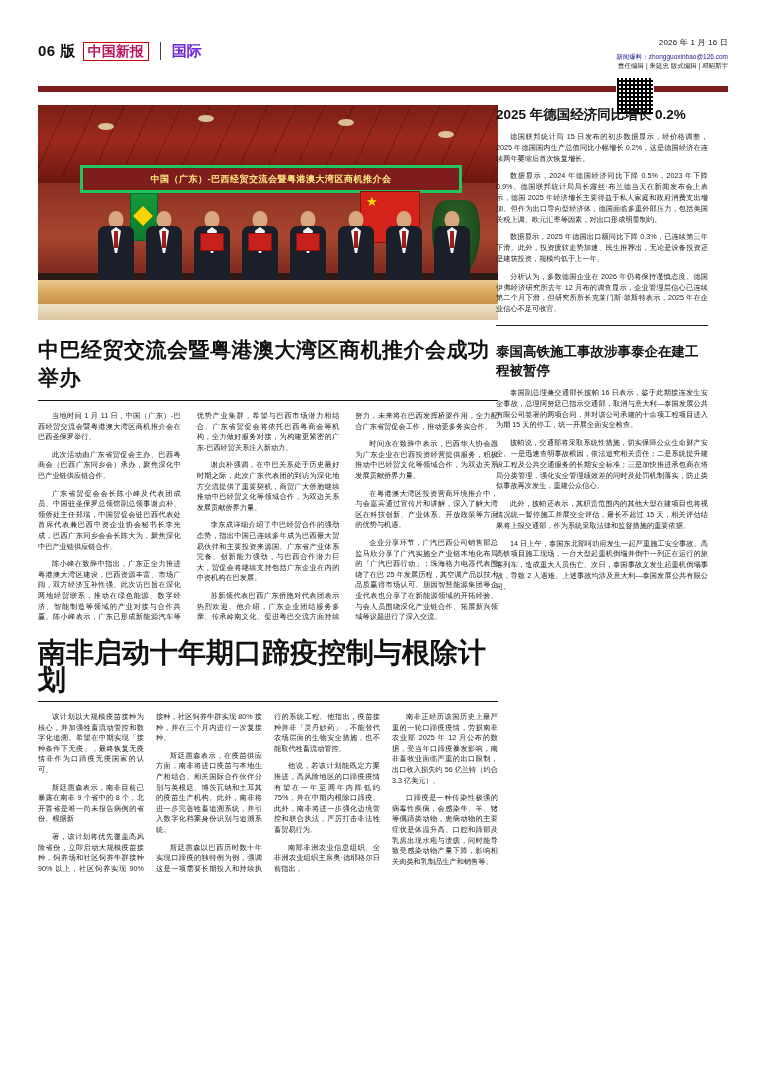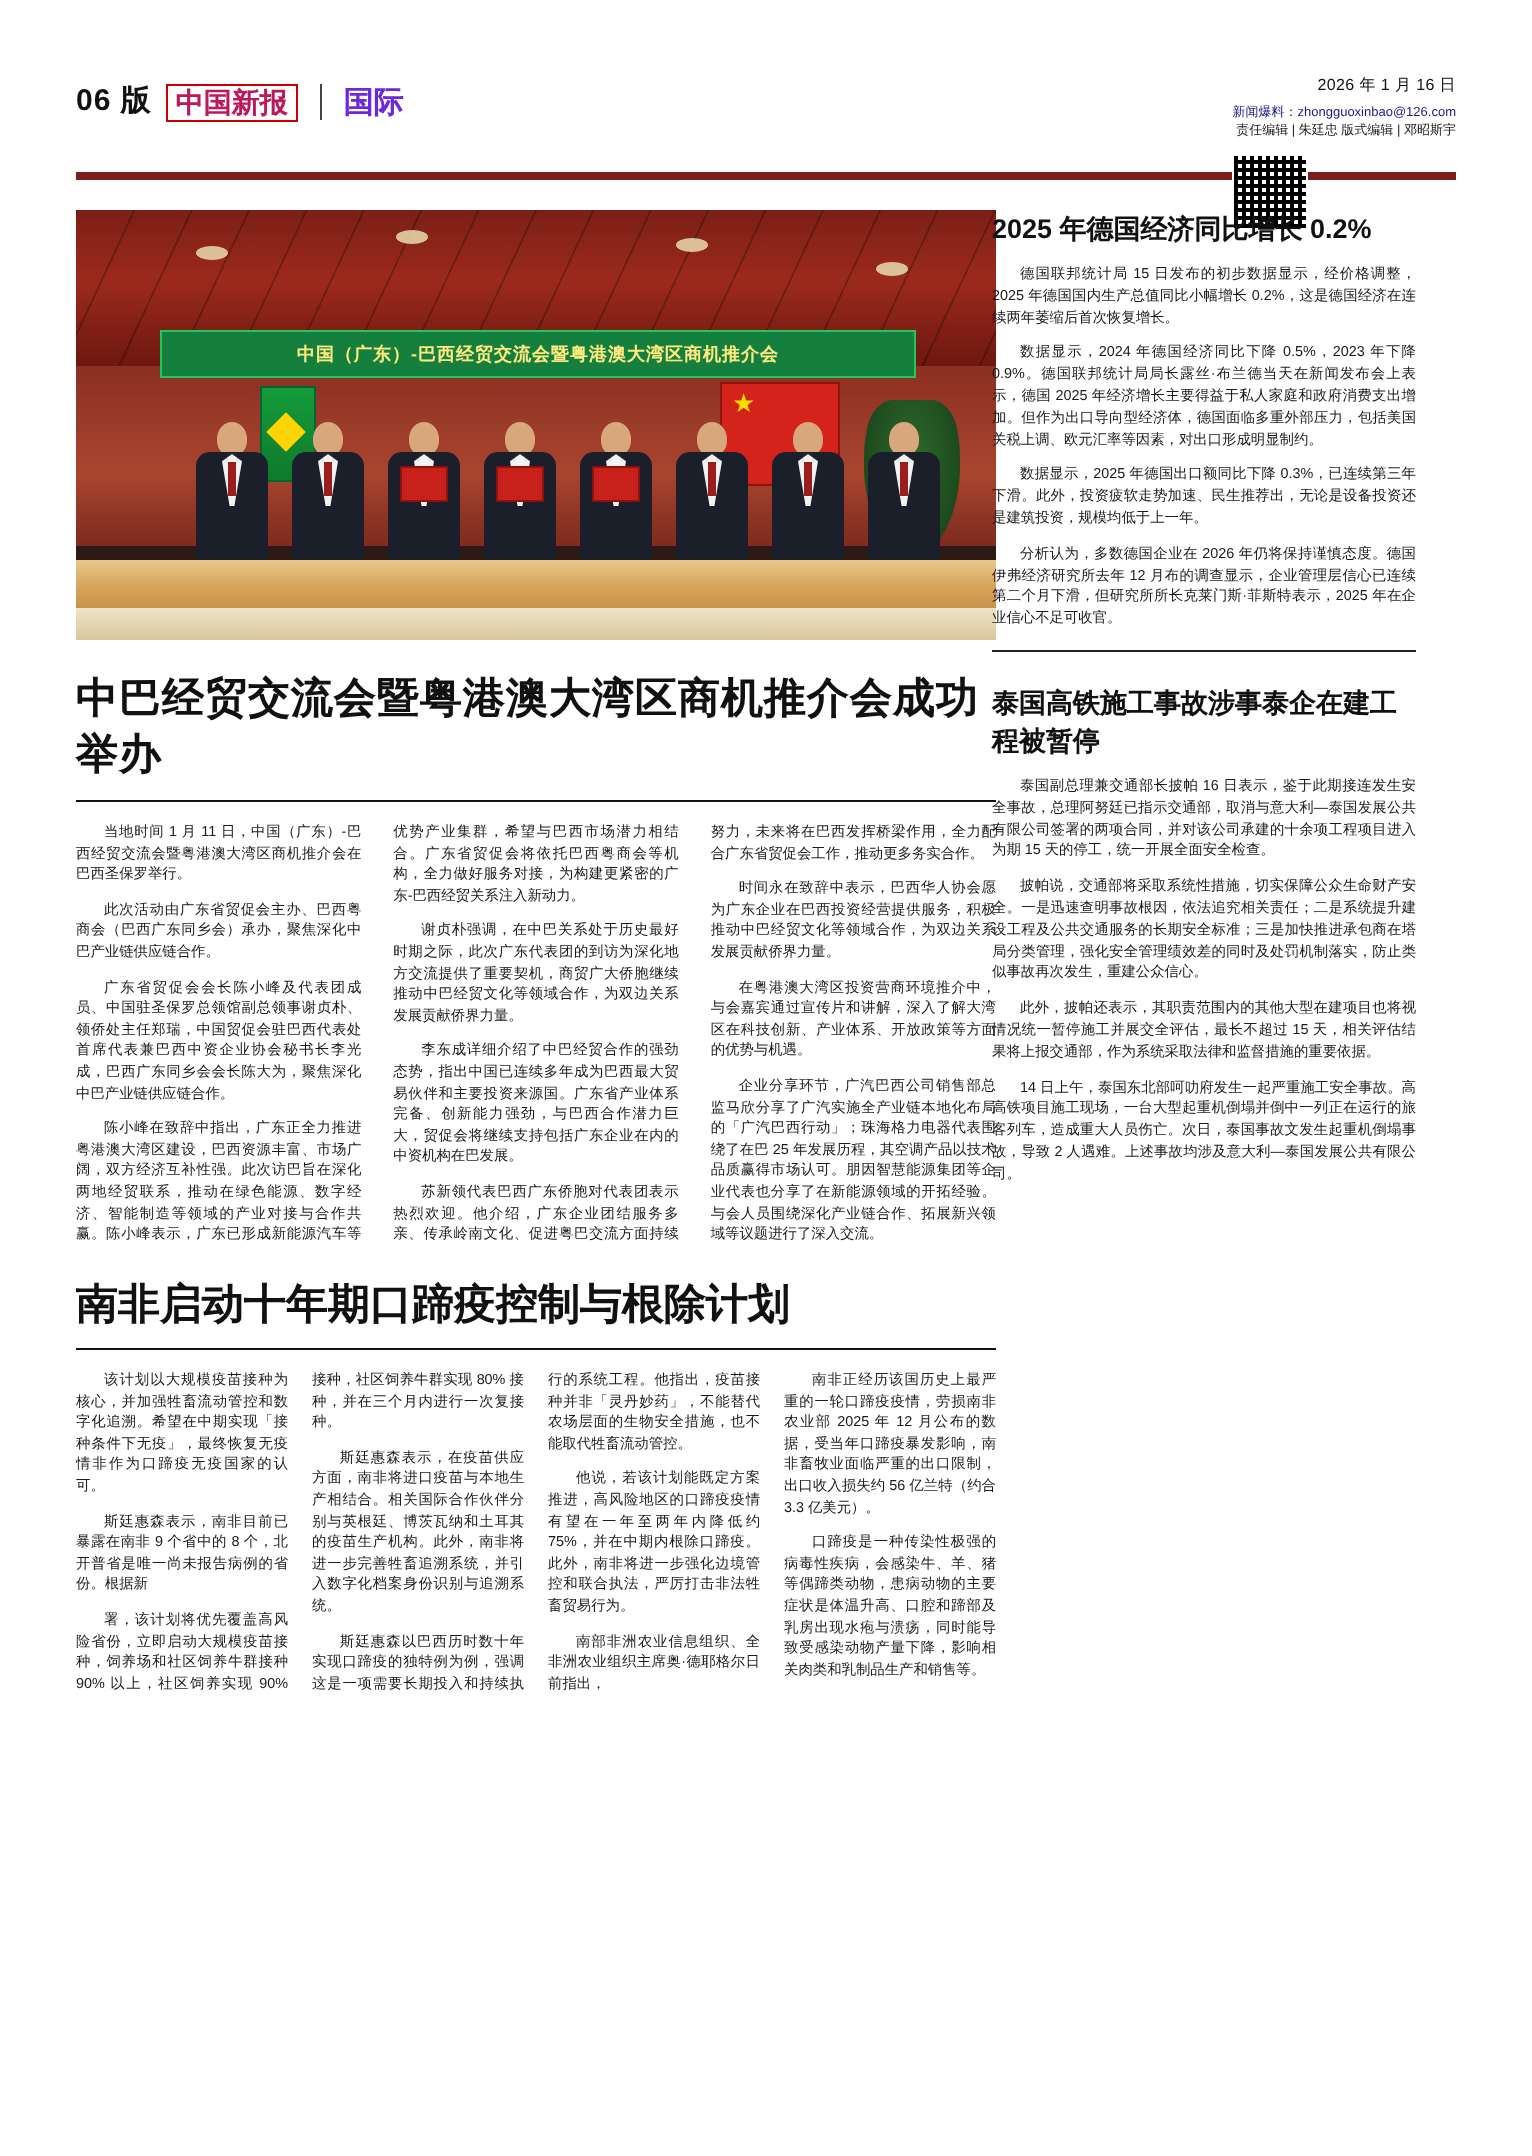--- a/index.html
+++ b/index.html
@@ -13,21 +13,21 @@
   }
   .page{
     position:absolute;
     left:0;top:0;
     width:766px;height:1078px;
     padding:0;
   }
   
   .masthead{
     position:absolute;left:38px;top:38px;width:690px;height:48px;
-    border-bottom:4px solid #7f1d1d;
+    border-bottom:6px solid #7f1d1d;
     display:flex;align-items:flex-start;
   }
   .mh-left{display:flex;align-items:center;gap:7px;height:26px;}
   .mh-page{
     font-size:15px;letter-spacing:0.5px;color:#111;font-weight:bold;
     line-height:20px;
   }
   .mh-brand{
     color:#be185d;font-size:14px;font-weight:bold;
     border:1px solid #c00;padding:1px 4px;line-height:15px;
@@ -61,21 +61,21 @@
     position:absolute;left:0;top:0;width:100%;height:78px;
     background:linear-gradient(180deg,#7b1f16 0%,#9c2a1c 45%,#6d1710 100%);
   }
   .ceil-lines{
     position:absolute;left:0;top:0;width:100%;height:78px;
     background:repeating-linear-gradient(115deg,rgba(0,0,0,.25) 0 1px,rgba(255,255,255,0) 1px 26px);
   }
   .lamp{position:absolute;width:16px;height:7px;background:#e9dcae;border-radius:50%;opacity:.85;}
   .banner{
     position:absolute;left:42px;top:60px;width:376px;height:22px;
-    background:#15803d;border:1px solid #22c55e;
+    background:#7f1d1d;border:3px solid #22c55e;
     color:#ffe97f;font-size:9px;font-weight:bold;
     display:flex;align-items:center;justify-content:center;
     letter-spacing:.5px;text-align:center;
     font-family:"Liberation Sans",sans-serif;
   }
   .backwall{
     position:absolute;left:0;top:78px;width:100%;height:90px;
     background:linear-gradient(180deg,#8c2f22 0%,#a8452f 60%,#7e2a1e 100%);
   }
   .flag-br{
@@ -137,21 +137,21 @@
     margin:16px 0 6px 0;
   }
   .rule{height:1px;background:#111;margin:8px 0 10px 0;}
   .body3{column-count:3;column-gap:16px;}
   .txt{
     font-size:7.2px;line-height:10.6px;text-align:justify;
     color:#1a1a1a;margin:0 0 7px 0;text-indent:14px;
     font-family:"Liberation Sans","DejaVu Sans",sans-serif;
   }
   .headline2{
-    font-size:21px;font-weight:bold;line-height:27px;margin:14px 0 6px 0;font-family:Liberation Serif, serif;
+    font-size:28px;font-weight:bold;line-height:27px;margin:14px 0 6px 0;font-family:Liberation Serif, serif;
   }
   .r-head{
     font-size:13.5px;font-weight:bold;line-height:19px;margin:0 0 8px 0;
   }
   .r-head.second{margin-top:16px;}
   .r-txt{
     font-size:7.2px;line-height:10.8px;text-align:justify;text-indent:14px;
     margin:0 0 7px 0;color:#1a1a1a;
   }
   .thin-rule{height:1px;background:#222;margin:10px 0 9px 0;}

